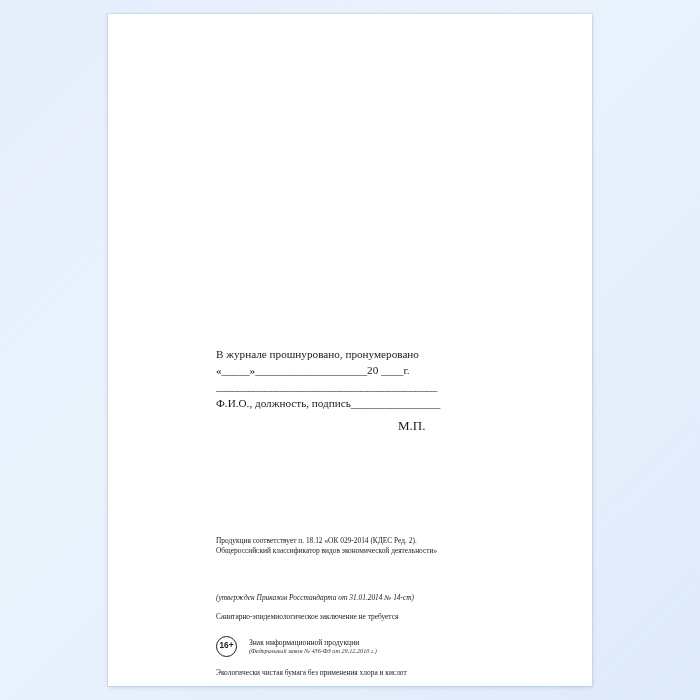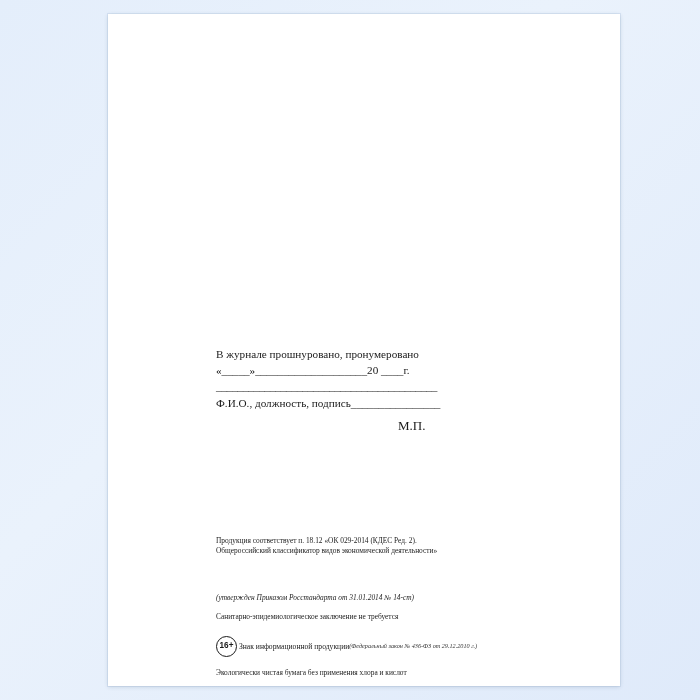--- a/index.html
+++ b/index.html
@@ -21,21 +21,20 @@
   }
   
   #page {
     position: absolute;
     left: 108px;
     top: 14px;
     width: 484px;
     height: 672px;
     background: #ffffff;
     box-shadow: 0 1px 4px rgba(40,70,110,0.18), 0 0 0 1px rgba(200,215,235,0.55);
-    padding-left: 28px;
   }
   .block {
     position: absolute;
     color: #1a1a1a;
   }
   
   #cert-block {
     left: 108px;
     top: 332px;
     width: 300px;
@@ -73,39 +72,39 @@
     margin-bottom: 0;
     margin-top: 45px;
   }
   
   #age-row {
     left: 108px;
     top: 622px;
     width: 300px;
     display: flex;
     align-items: center;
-    gap: 2px;
+    gap: 12px;
   }
   #age-badge {
     width: 19px;
     height: 19px;
     border: 1.1px solid #1a1a1a;
     border-radius: 50%;
     display: flex;
     align-items: center;
     justify-content: center;
     font-size: 8.2px;
     font-weight: bold;
     line-height: 1;
     font-family: "Liberation Sans", sans-serif;
     flex: 0 0 auto;
   }
   #age-texts {
     display: flex;
-    flex-direction: row;
+    flex-direction: column;
     justify-content: center;
   }
   #age-title {
     font-size: 7.6px;
     line-height: 9.6px;
   }
   #age-sub {
     font-size: 6.2px;
     line-height: 8.4px;
     font-style: italic;

